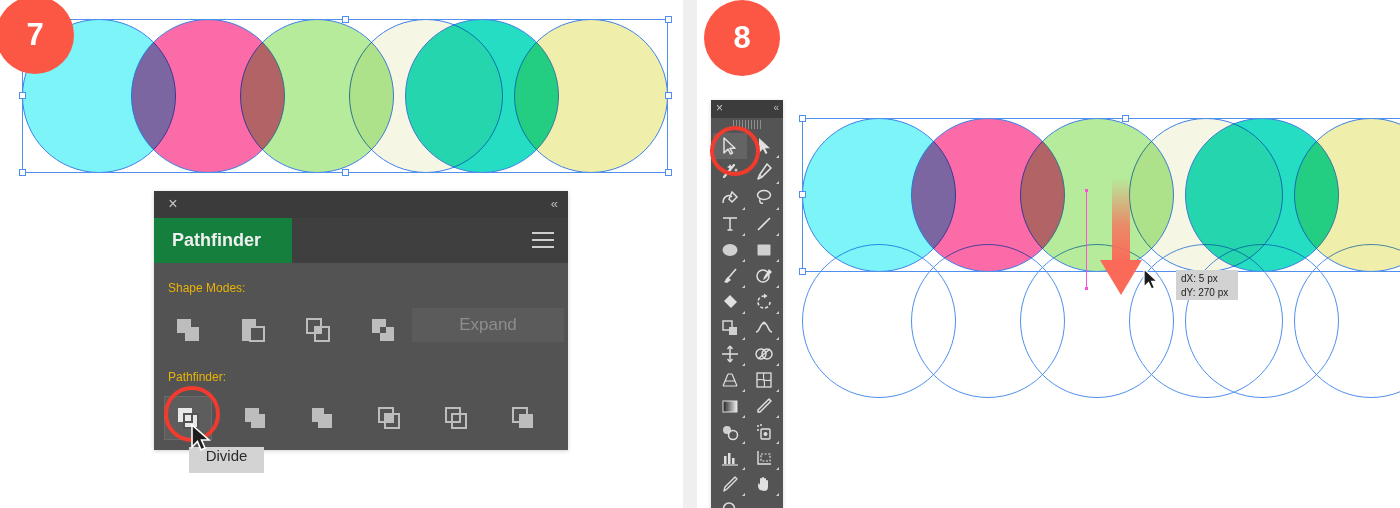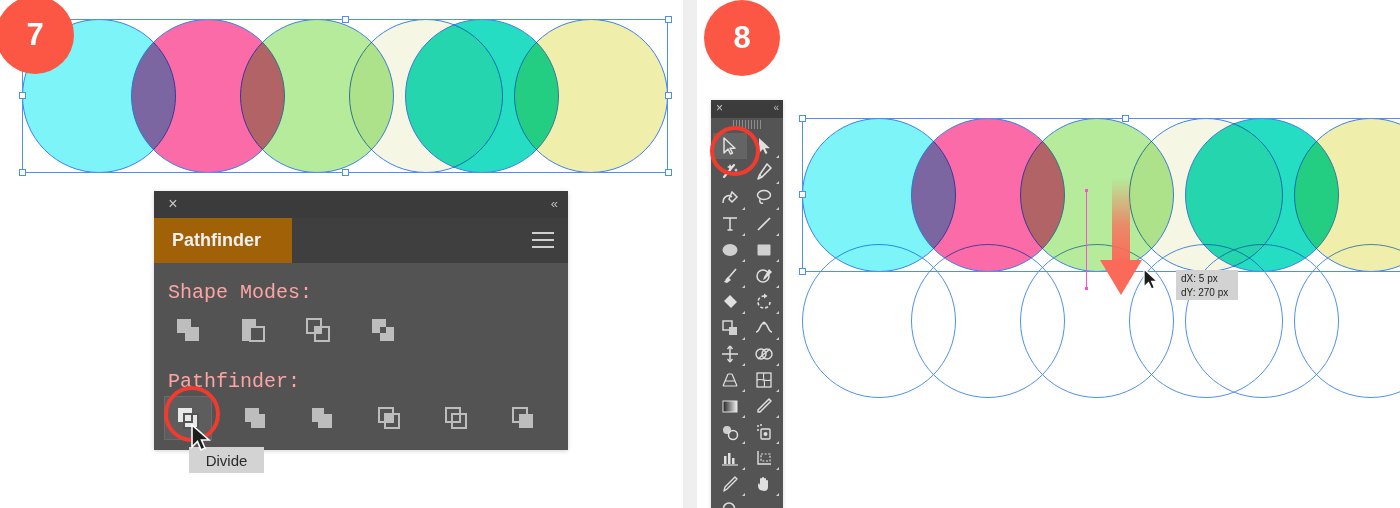--- a/index.html
+++ b/index.html
@@ -73,54 +73,54 @@
   }
   .pf-collapse{
     position:absolute;right:11px;top:6px;color:#bdbdbd;
     font-size:13px;line-height:13px;letter-spacing:-1px;
   }
   .pf-tabrow{
     position:relative;height:45px;background:#3f3f3f;
   }
   .pf-tab{
     position:absolute;left:0;top:0;width:138px;height:45px;
-    background:#a16207;
+    background:#15803d;
     display:flex;align-items:center;
   }
   .pf-tab span{
     margin-left:18px;color:#f0f0f0;font-size:18px;font-weight:bold;
     font-family:"Liberation Sans", sans-serif;
   }
   .pf-menu{
     position:absolute;right:14px;top:14px;width:22px;height:17px;
   }
   .pf-menu i{display:block;height:2px;background:#cfcfcf;margin-bottom:5px;}
   .pf-body{position:relative;background:#535353;height:187px;}
   .pf-label{
-    position:absolute;color:#fca5a5;font-size:20px;
-    font-family:Liberation Mono, monospace;
+    position:absolute;color:#eab308;font-size:12px;
+    font-family:Liberation Sans, sans-serif;
   }
   #lbl-shape-modes{left:14px;top:18px;}
   #lbl-pathfinders{left:14px;top:107px;}
 
   .pf-btn{
     position:absolute;width:48px;height:44px;
     display:flex;align-items:center;justify-content:center;
   }
   .pf-btn.sel{background:#5d5d5d;border:1px solid #6a6a6a;box-sizing:border-box;}
   .pf-expand{
     position:absolute;left:258px;top:45px;width:152px;height:34px;
     background:#5b5b5b;color:#8e8e8e;font-size:17px;
     display:flex;align-items:center;justify-content:center;
     font-family:"Liberation Sans", sans-serif;
   }
   .pf-tooltip{
     position:absolute;left:189px;top:447px;width:75px;height:26px;
     background:#d3d3d3;color:#2a2a2a;font-size:15px;
-    display:flex;align-items:center;justify-content:center;
+    display:flex;align-items:flex-start;justify-content:center;
     font-family:"Liberation Sans", sans-serif;
     z-index:40;
   }
 
   
   .red-ring{
     position:absolute;border:4px solid #f03b2e;border-radius:50%;
     box-sizing:border-box;pointer-events:none;z-index:45;
   }
   #ring-divide{left:164px;top:386px;width:56px;height:56px;}
@@ -248,20 +248,23 @@
         </svg>
       </div>
       <div class="pf-btn" style="left:205px;top:45px;">
         <svg width="30" height="30" viewBox="0 0 30 30">
           <path d="M4 4h14v8h-6v6H4z" fill="#bdbdbd"></path>
           <path d="M18 12h8v14H12v-8h6z" fill="#bdbdbd"></path>
           <rect x="12" y="12" width="6" height="6" fill="#535353"></rect>
         </svg>
       </div>
 
+      <div class="pf-expand">
+        <span>Expand</span>
+      </div>
 
       <div class="pf-label" id="lbl-pathfinders">Pathfinder:</div>
 
       <div class="pf-btn sel" style="left:10px;top:133px;">
         <svg width="30" height="30" viewBox="0 0 30 30">
           <rect x="5" y="5" width="14" height="14" fill="#e8e8e8"></rect>
           <rect x="11" y="11" width="14" height="14" fill="#e8e8e8" stroke="#535353" stroke-width="2"></rect>
           <rect x="11" y="11" width="8" height="8" fill="none" stroke="#535353" stroke-width="2"></rect>
         </svg>
       </div>

